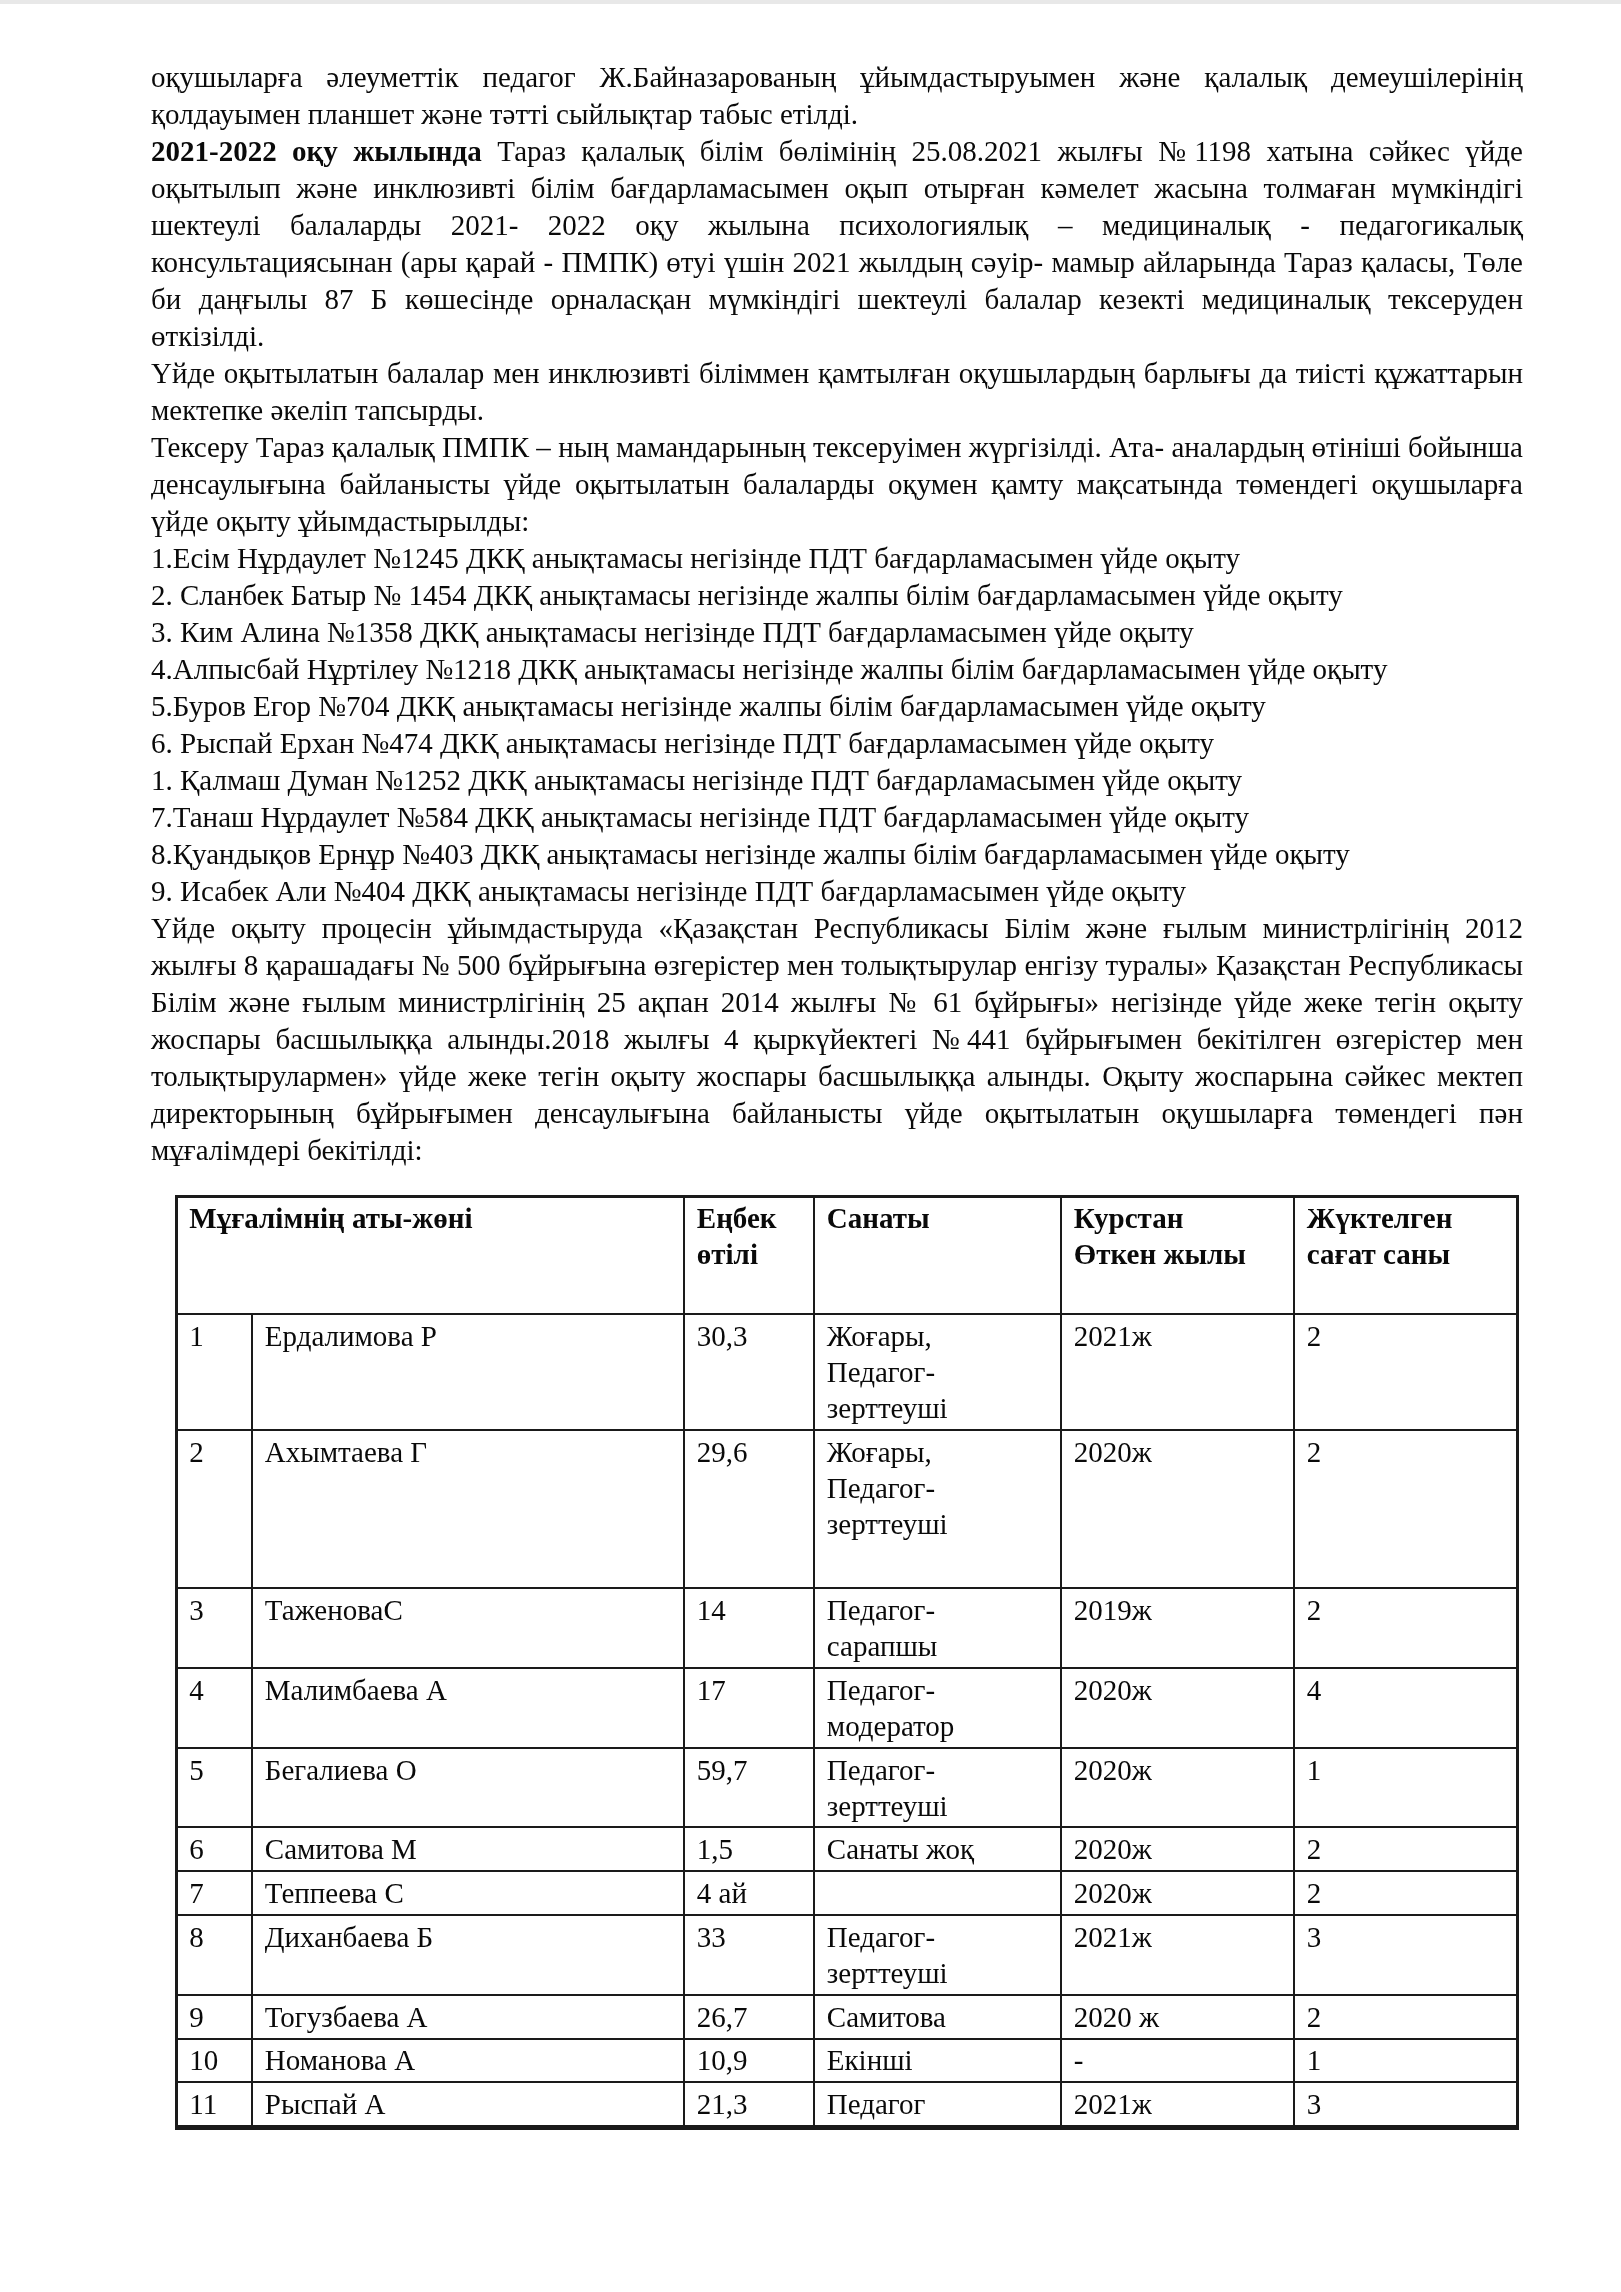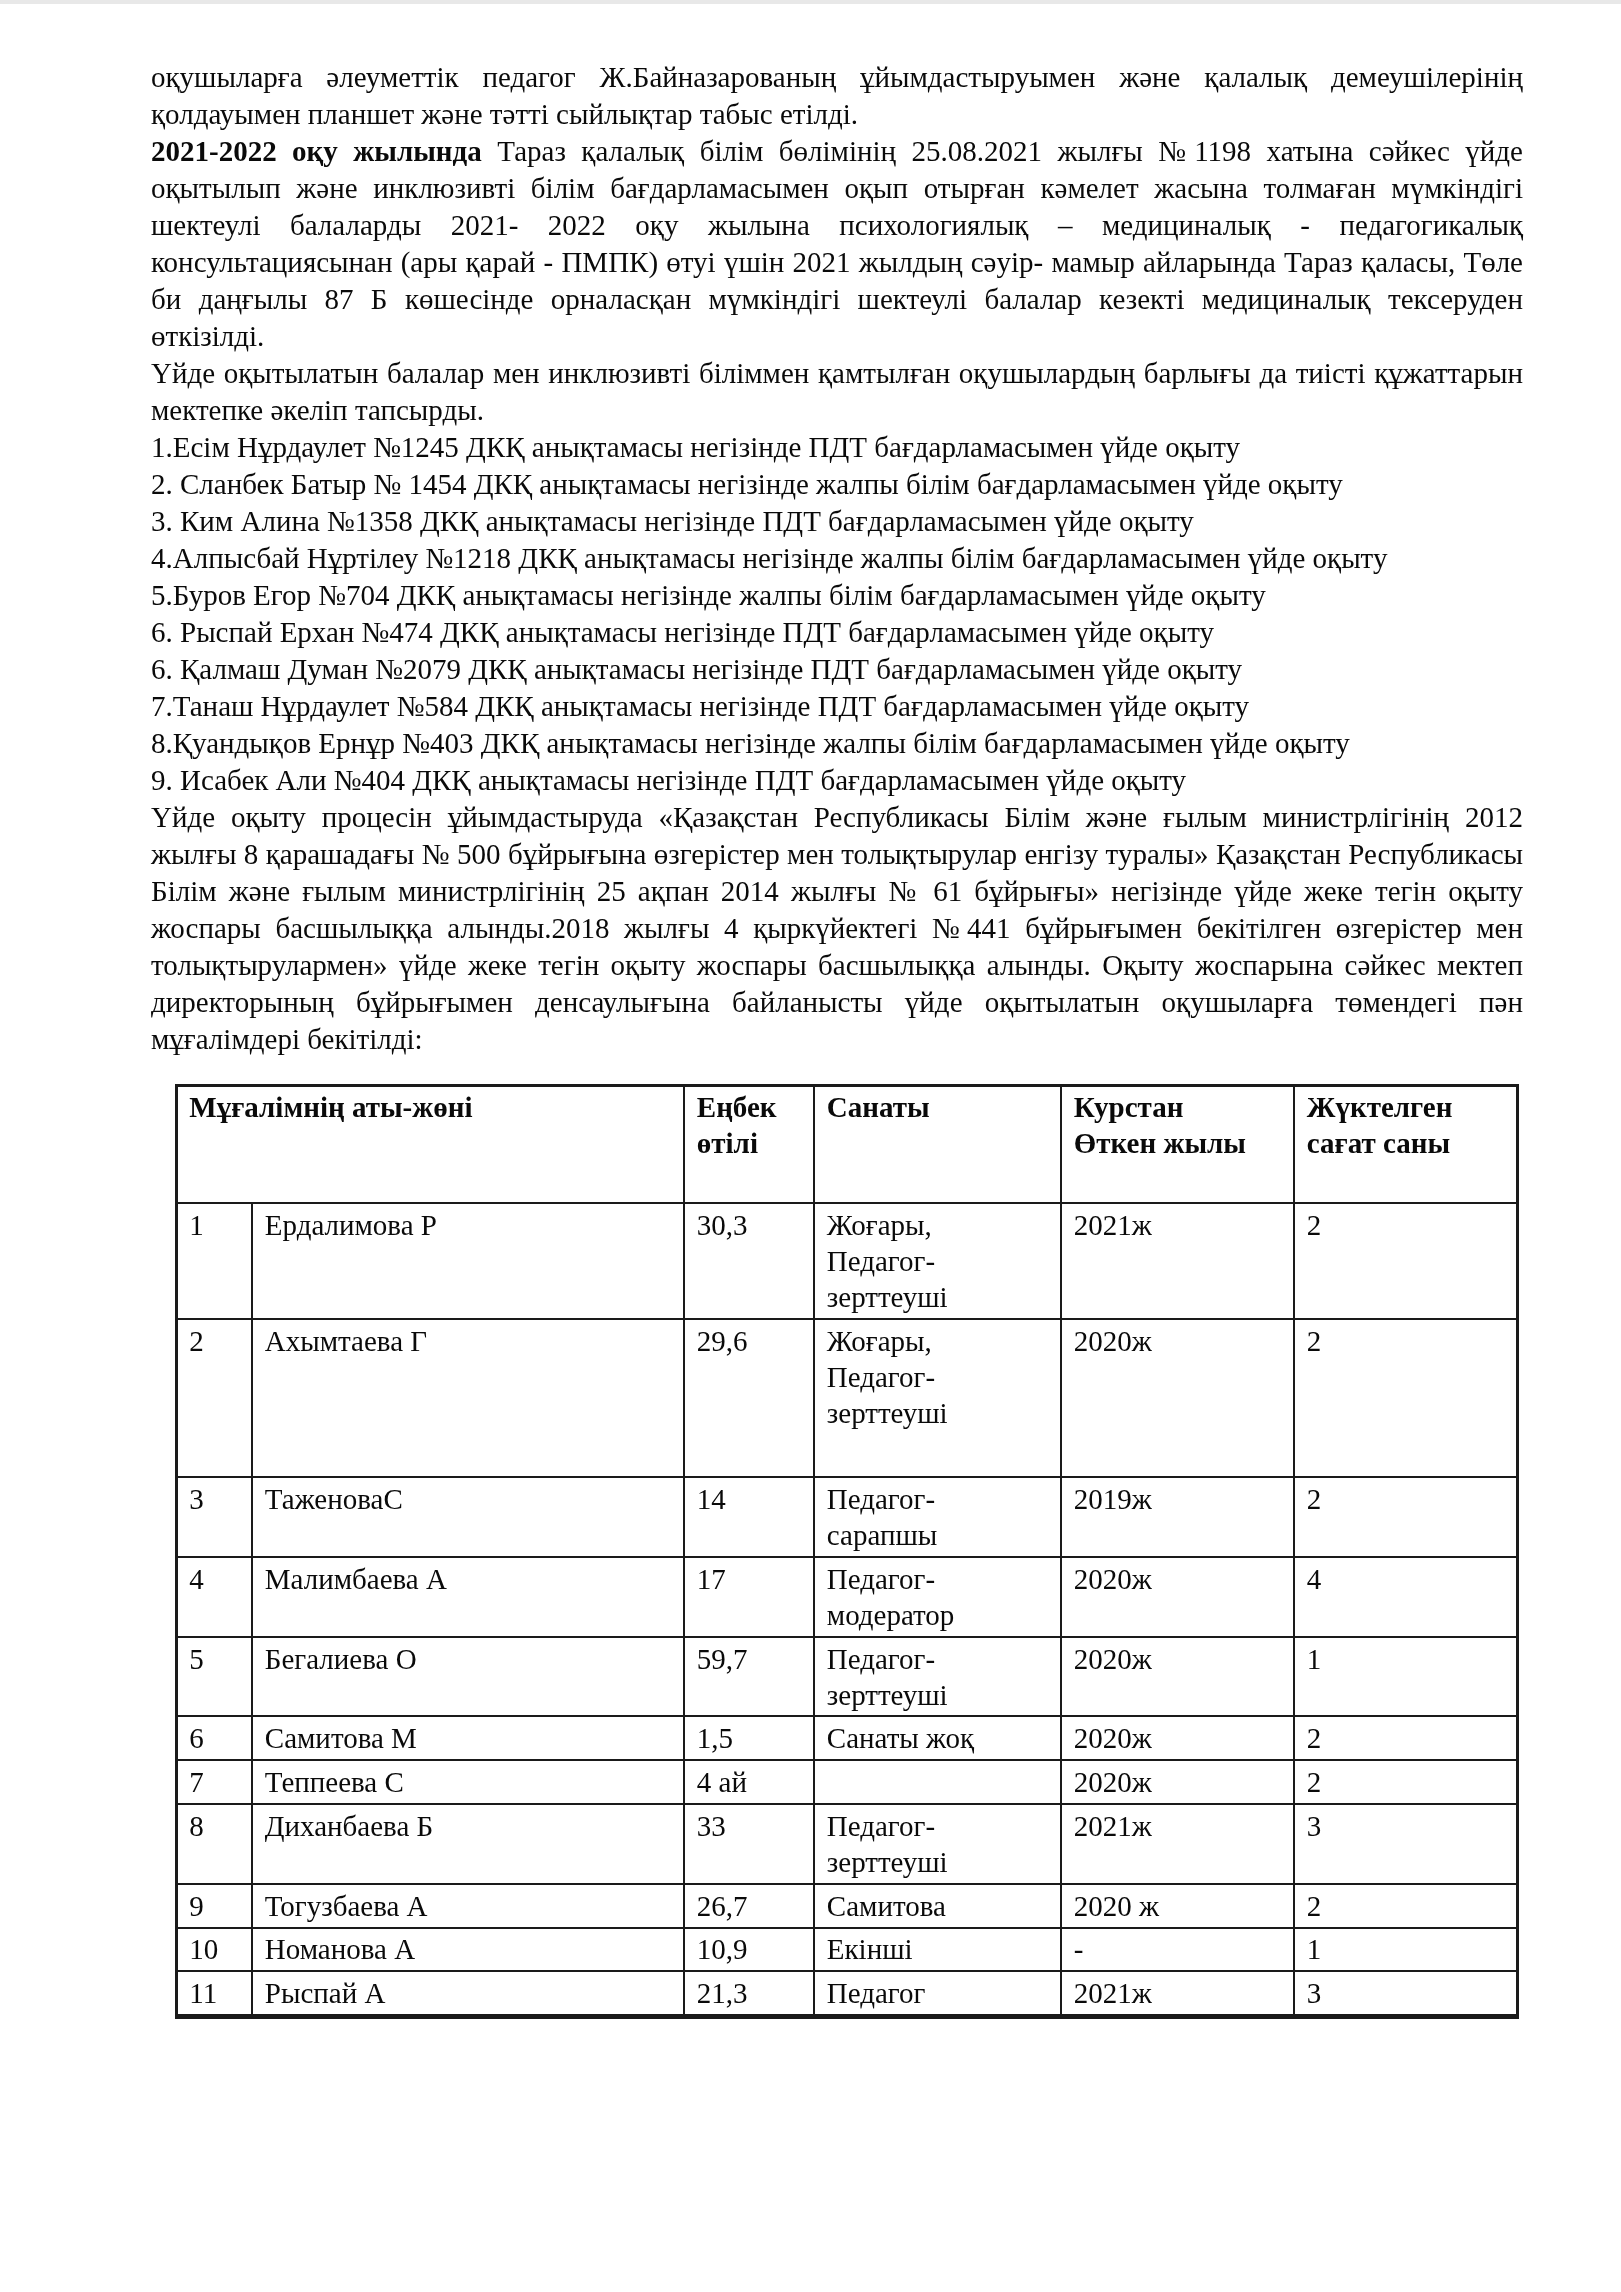--- a/index.html
+++ b/index.html
@@ -58,29 +58,30 @@
 
 <div class="page">
   <div class="doc">
 
     <p><span>оқушыларға әлеуметтік педагог Ж.Байназарованың ұйымдастыруымен және қалалық демеушілерінің қолдауымен планшет және тәтті сыйлықтар табыс етілді.</span></p>
 
     <p><span class="bold-lead">2021-2022 оқу жылында</span><span> Тараз қалалық білім бөлімінің 25.08.2021 жылғы №1198 хатына сәйкес үйде оқытылып және инклюзивті білім бағдарламасымен оқып отырған кәмелет жасына толмаған мүмкіндігі шектеулі балаларды 2021- 2022 оқу жылына психологиялық – медициналық - педагогикалық консультациясынан (ары қарай - ПМПК) өтуі үшін 2021 жылдың сәуір- мамыр айларында Тараз қаласы, Төле би даңғылы 87 Б көшесінде орналасқан мүмкіндігі шектеулі балалар кезекті медициналық тексеруден өткізілді.</span></p>
 
     <p>Үйде оқытылатын балалар мен инклюзивті біліммен қамтылған оқушылардың барлығы да тиісті құжаттарын мектепке әкеліп тапсырды.</p>
 
+    <p>Тексеру Тараз қалалық ПМПК – ның мамандарының тексеруімен жүргізілді. Ата- аналардың өтініші бойынша денсаулығына байланысты үйде оқытылатын балаларды оқумен қамту мақсатында төмендегі оқушыларға үйде оқыту ұйымдастырылды:</p>
 
     <div class="student-list">
         <div class="list-item">1.Есім Нұрдаулет №1245 ДКҚ анықтамасы негізінде ПДТ бағдарламасымен үйде оқыту</div>
         <div class="list-item">2. Сланбек Батыр № 1454 ДКҚ анықтамасы негізінде жалпы білім бағдарламасымен үйде оқыту</div>
         <div class="list-item">3. Ким Алина №1358 ДКҚ анықтамасы негізінде ПДТ бағдарламасымен үйде оқыту</div>
         <div class="list-item">4.Алпысбай Нұртілеу №1218 ДКҚ анықтамасы негізінде  жалпы білім бағдарламасымен үйде оқыту</div>
         <div class="list-item">5.Буров Егор №704 ДКҚ анықтамасы негізінде жалпы білім бағдарламасымен үйде оқыту</div>
         <div class="list-item">6. Рыспай Ерхан №474 ДКҚ анықтамасы негізінде ПДТ бағдарламасымен үйде оқыту</div>
-        <div class="list-item">6. Қалмаш Думан №2079 ДКҚ анықтамасы негізінде ПДТ бағдарламасымен үйде оқыту</div>
+        <div class="list-item">1. Қалмаш Думан №1252 ДКҚ анықтамасы негізінде ПДТ бағдарламасымен үйде оқыту</div>
         <div class="list-item">7.Танаш Нұрдаулет №584 ДКҚ анықтамасы негізінде ПДТ бағдарламасымен үйде оқыту</div>
         <div class="list-item">8.Қуандықов Ернұр №403 ДКҚ анықтамасы негізінде жалпы білім бағдарламасымен үйде оқыту</div>
         <div class="list-item">9. Исабек Али №404 ДКҚ анықтамасы негізінде ПДТ бағдарламасымен үйде оқыту</div>
       </div>
 
     <p>Үйде оқыту процесін ұйымдастыруда «Қазақстан Республикасы Білім және ғылым министрлігінің 2012 жылғы 8 қарашадағы № 500 бұйрығына өзгерістер мен толықтырулар енгізу туралы» Қазақстан Республикасы Білім және ғылым министрлігінің 25 ақпан 2014 жылғы № 61 бұйрығы» негізінде үйде жеке тегін оқыту жоспары басшылыққа алынды.2018 жылғы 4 қыркүйектегі №441 бұйрығымен бекітілген өзгерістер мен толықтырулармен» үйде жеке тегін оқыту жоспары басшылыққа алынды. Оқыту жоспарына сәйкес мектеп директорының бұйрығымен денсаулығына байланысты үйде оқытылатын оқушыларға төмендегі пән мұғалімдері бекітілді:</p>
 
     <table class="teachers">
       <colgroup>
         <col style="width:76px">

